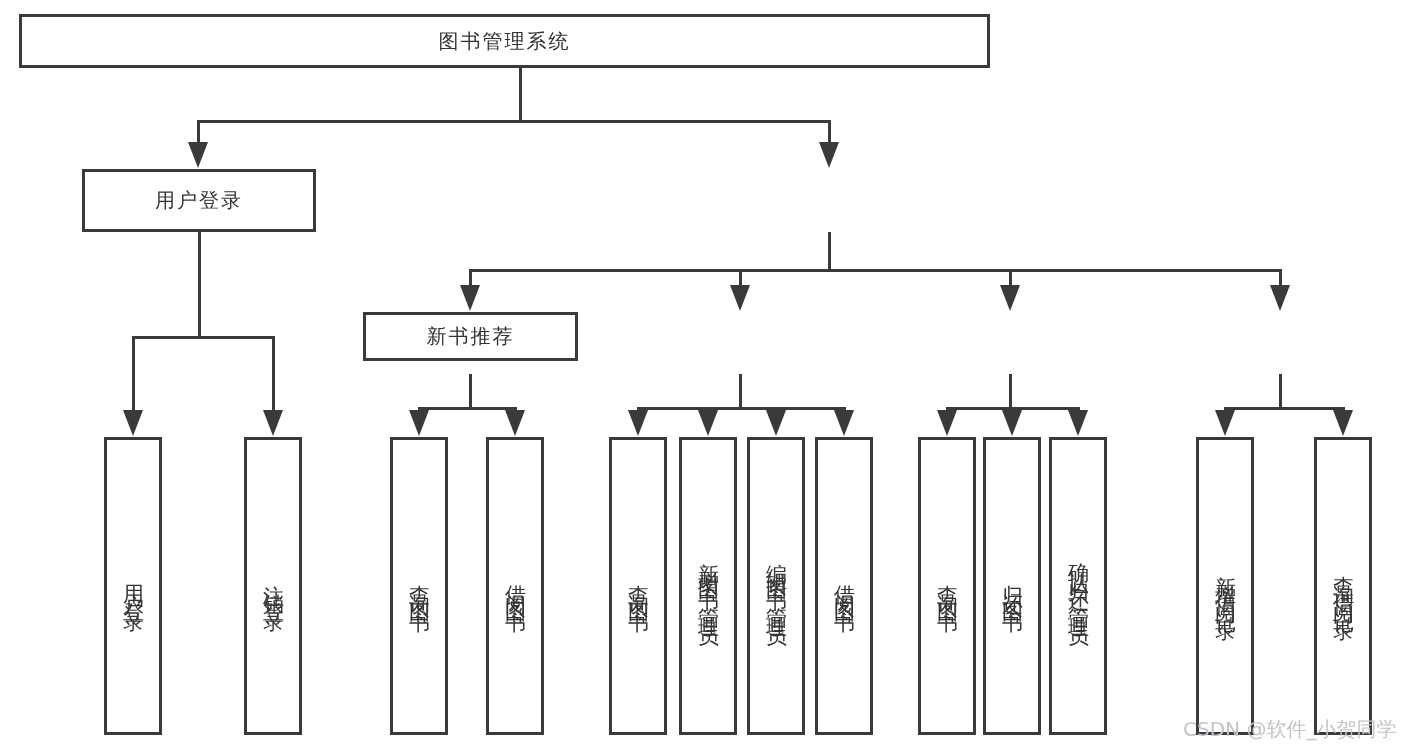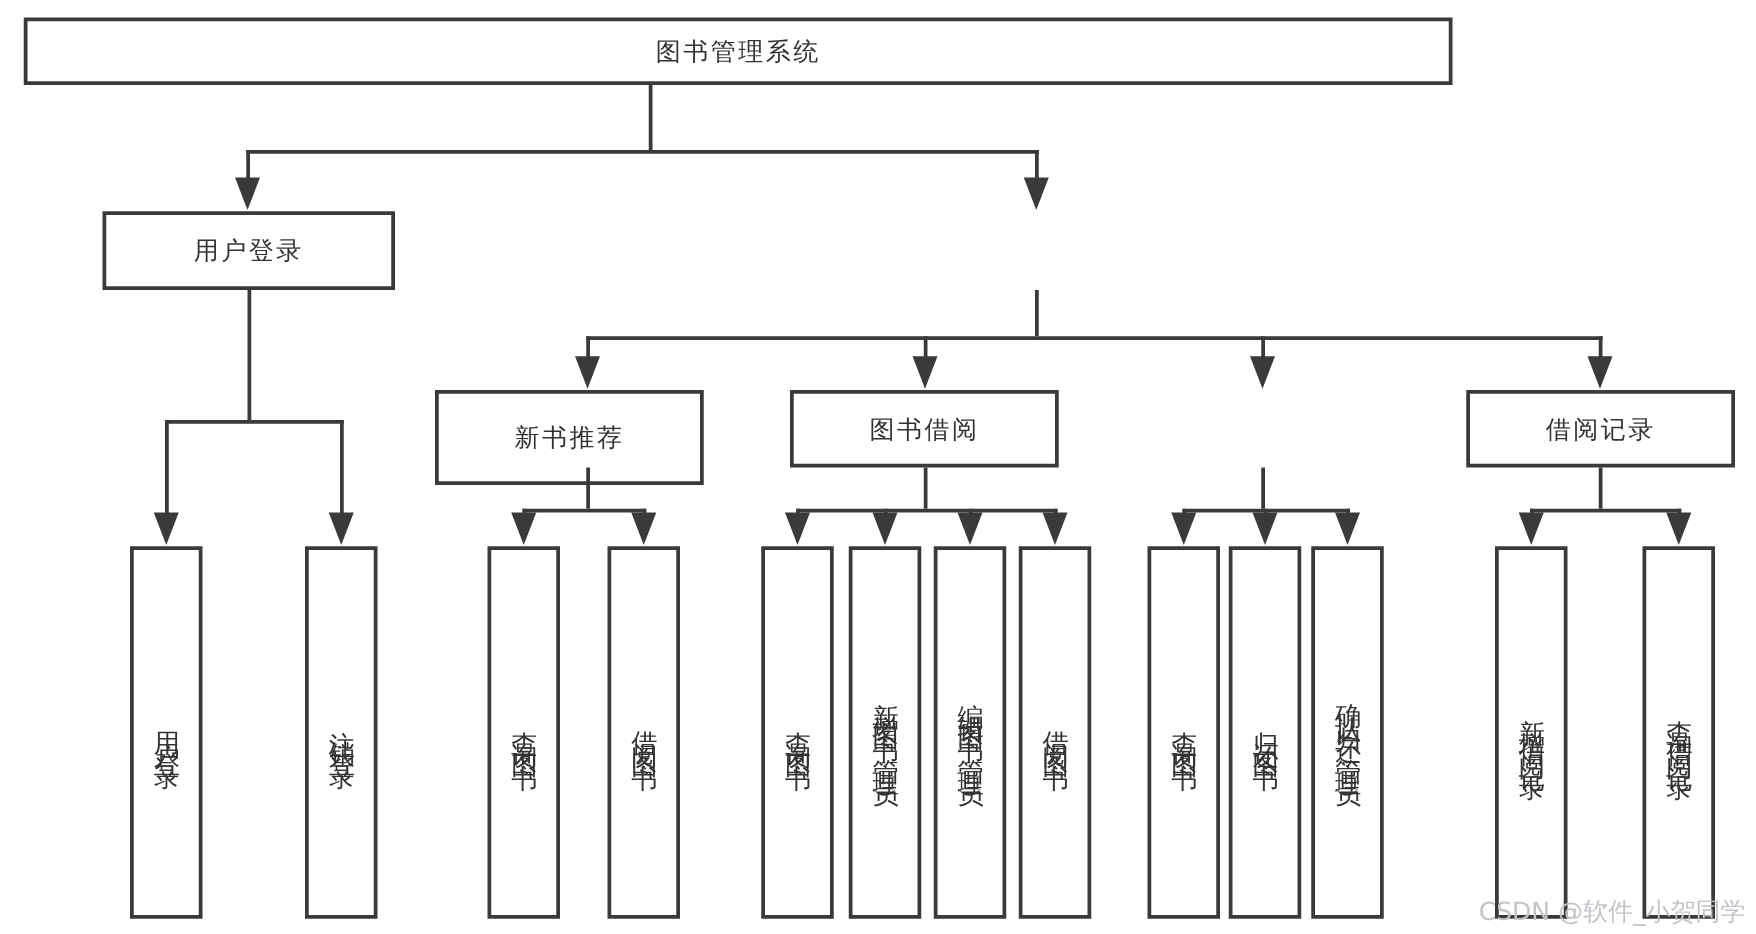--- a/index.html
+++ b/index.html
@@ -47,21 +47,21 @@
     font-size:20px;
     white-space:nowrap;
     z-index:10;
   }
 </style>
 </head>
 <body>
 
 <div class="canvas">
 
-  <div class="box h" style="left:19px;top:14px;width:1143px;height:54px">
+  <div class="box h" style="left:19px;top:14px;width:971px;height:54px">
     <span>图书管理系统</span>
   </div>
 
   <div class="line" style="left:519px;top:68px;width:3px;height:52px"></div>
   <div class="line" style="left:197px;top:120px;width:634px;height:3px"></div>
   <div class="line" style="left:197px;top:120px;width:3px;height:24px"></div>
   <div class="arrow" style="left:188px;top:142px"></div>
   <div class="line" style="left:828px;top:120px;width:3px;height:24px"></div>
   <div class="arrow" style="left:819px;top:142px"></div>
 
@@ -80,28 +80,22 @@
   <div class="line" style="left:469px;top:269px;width:813px;height:3px"></div>
   <div class="line" style="left:469px;top:269px;width:3px;height:18px"></div>
   <div class="arrow" style="left:460px;top:285px"></div>
   <div class="line" style="left:739px;top:269px;width:3px;height:18px"></div>
   <div class="arrow" style="left:730px;top:285px"></div>
   <div class="line" style="left:1009px;top:269px;width:3px;height:18px"></div>
   <div class="arrow" style="left:1000px;top:285px"></div>
   <div class="line" style="left:1279px;top:269px;width:3px;height:18px"></div>
   <div class="arrow" style="left:1270px;top:285px"></div>
 
-  <div class="box h" style="left:348px;top:312px;width:215px;height:76px">
+  <div class="box h" style="left:363px;top:312px;width:215px;height:49px">
     <span>新书推荐</span>
-  </div>
-  <div class="box h" style="left:632px;top:312px;width:215px;height:62px">
-    <span>图书借阅</span>
-  </div>
-  <div class="box h" style="left:1173px;top:312px;width:215px;height:62px">
-    <span>借阅记录</span>
   </div>
 
   <div class="line" style="left:469px;top:374px;width:3px;height:33px"></div>
   <div class="line" style="left:418px;top:407px;width:99px;height:3px"></div>
   <div class="line" style="left:418px;top:407px;width:3px;height:8px"></div>
   <div class="arrow" style="left:409px;top:410px"></div>
   <div class="line" style="left:514px;top:407px;width:3px;height:8px"></div>
   <div class="arrow" style="left:505px;top:410px"></div>
 
   <div class="line" style="left:739px;top:374px;width:3px;height:33px"></div>

